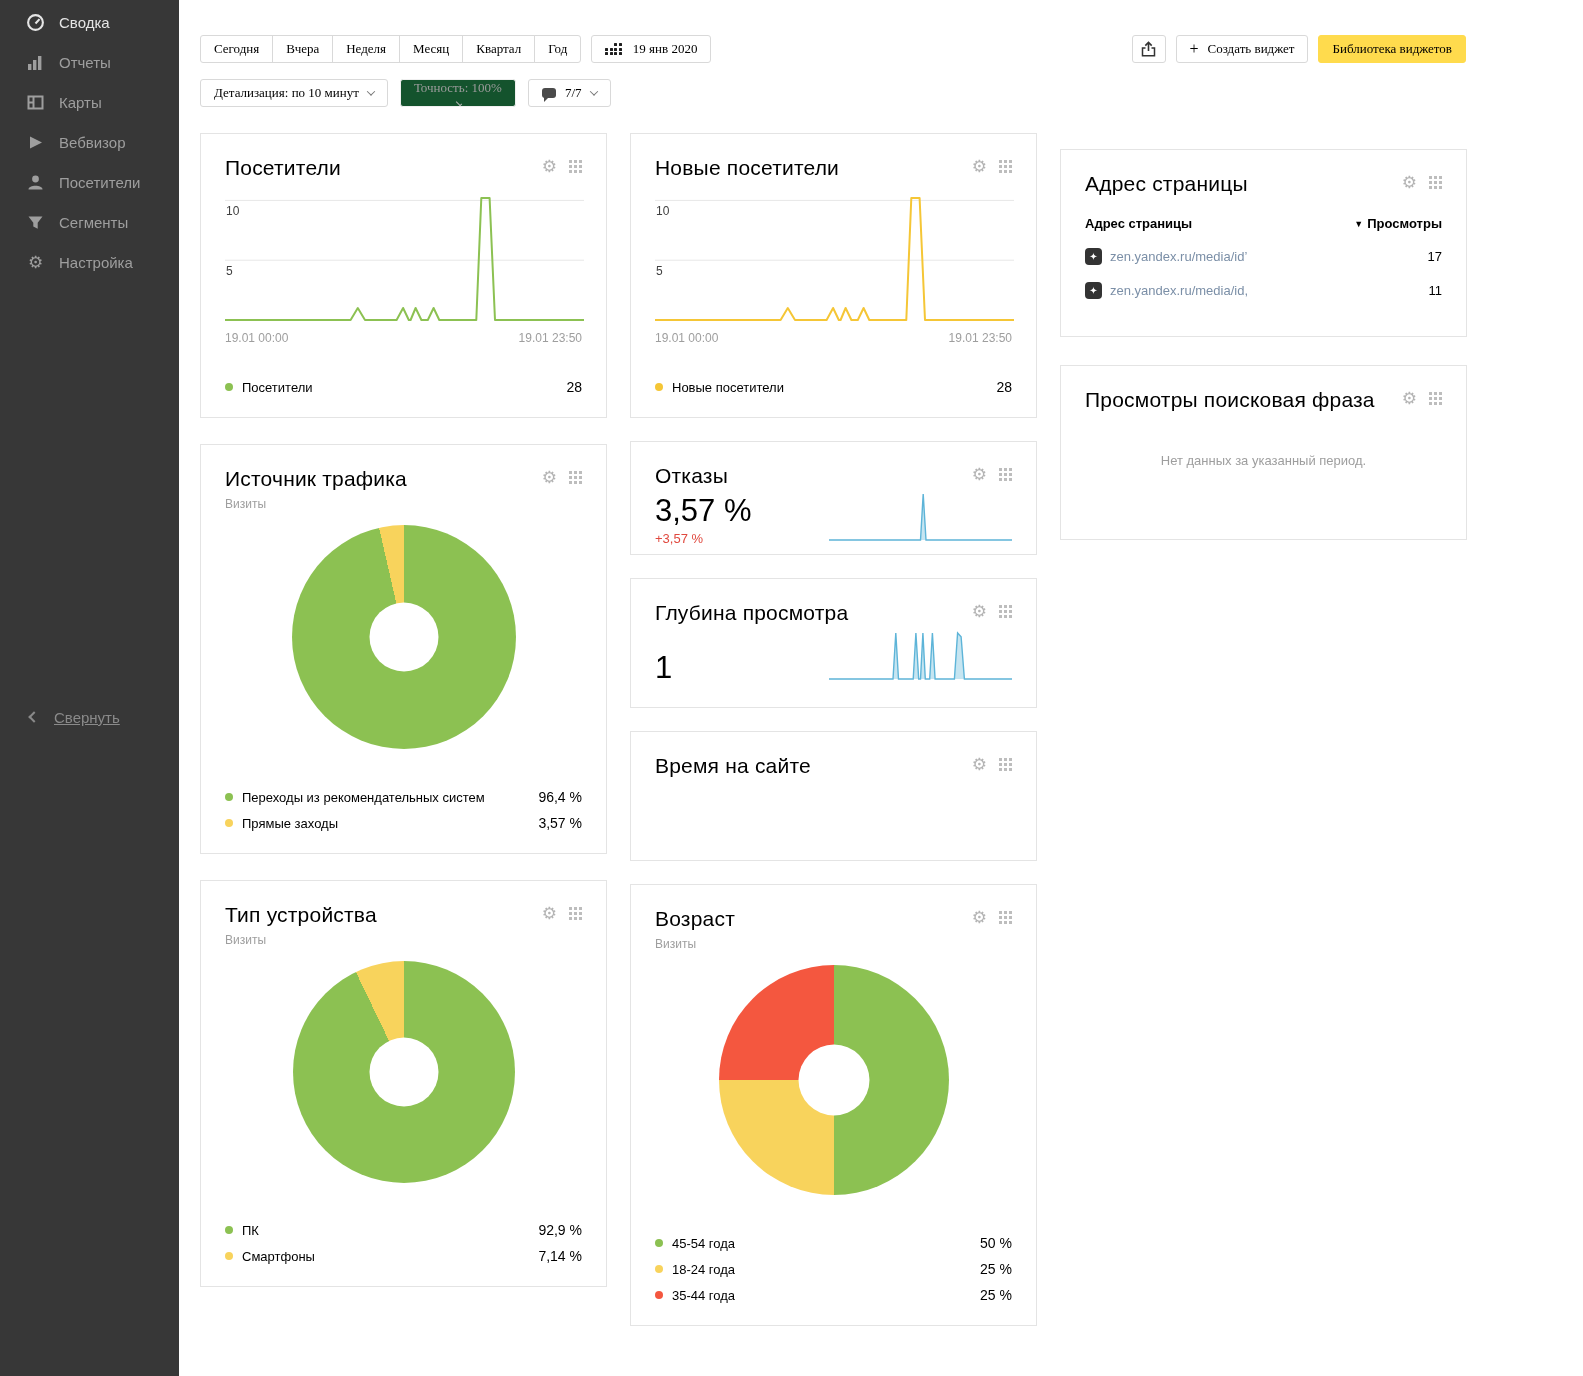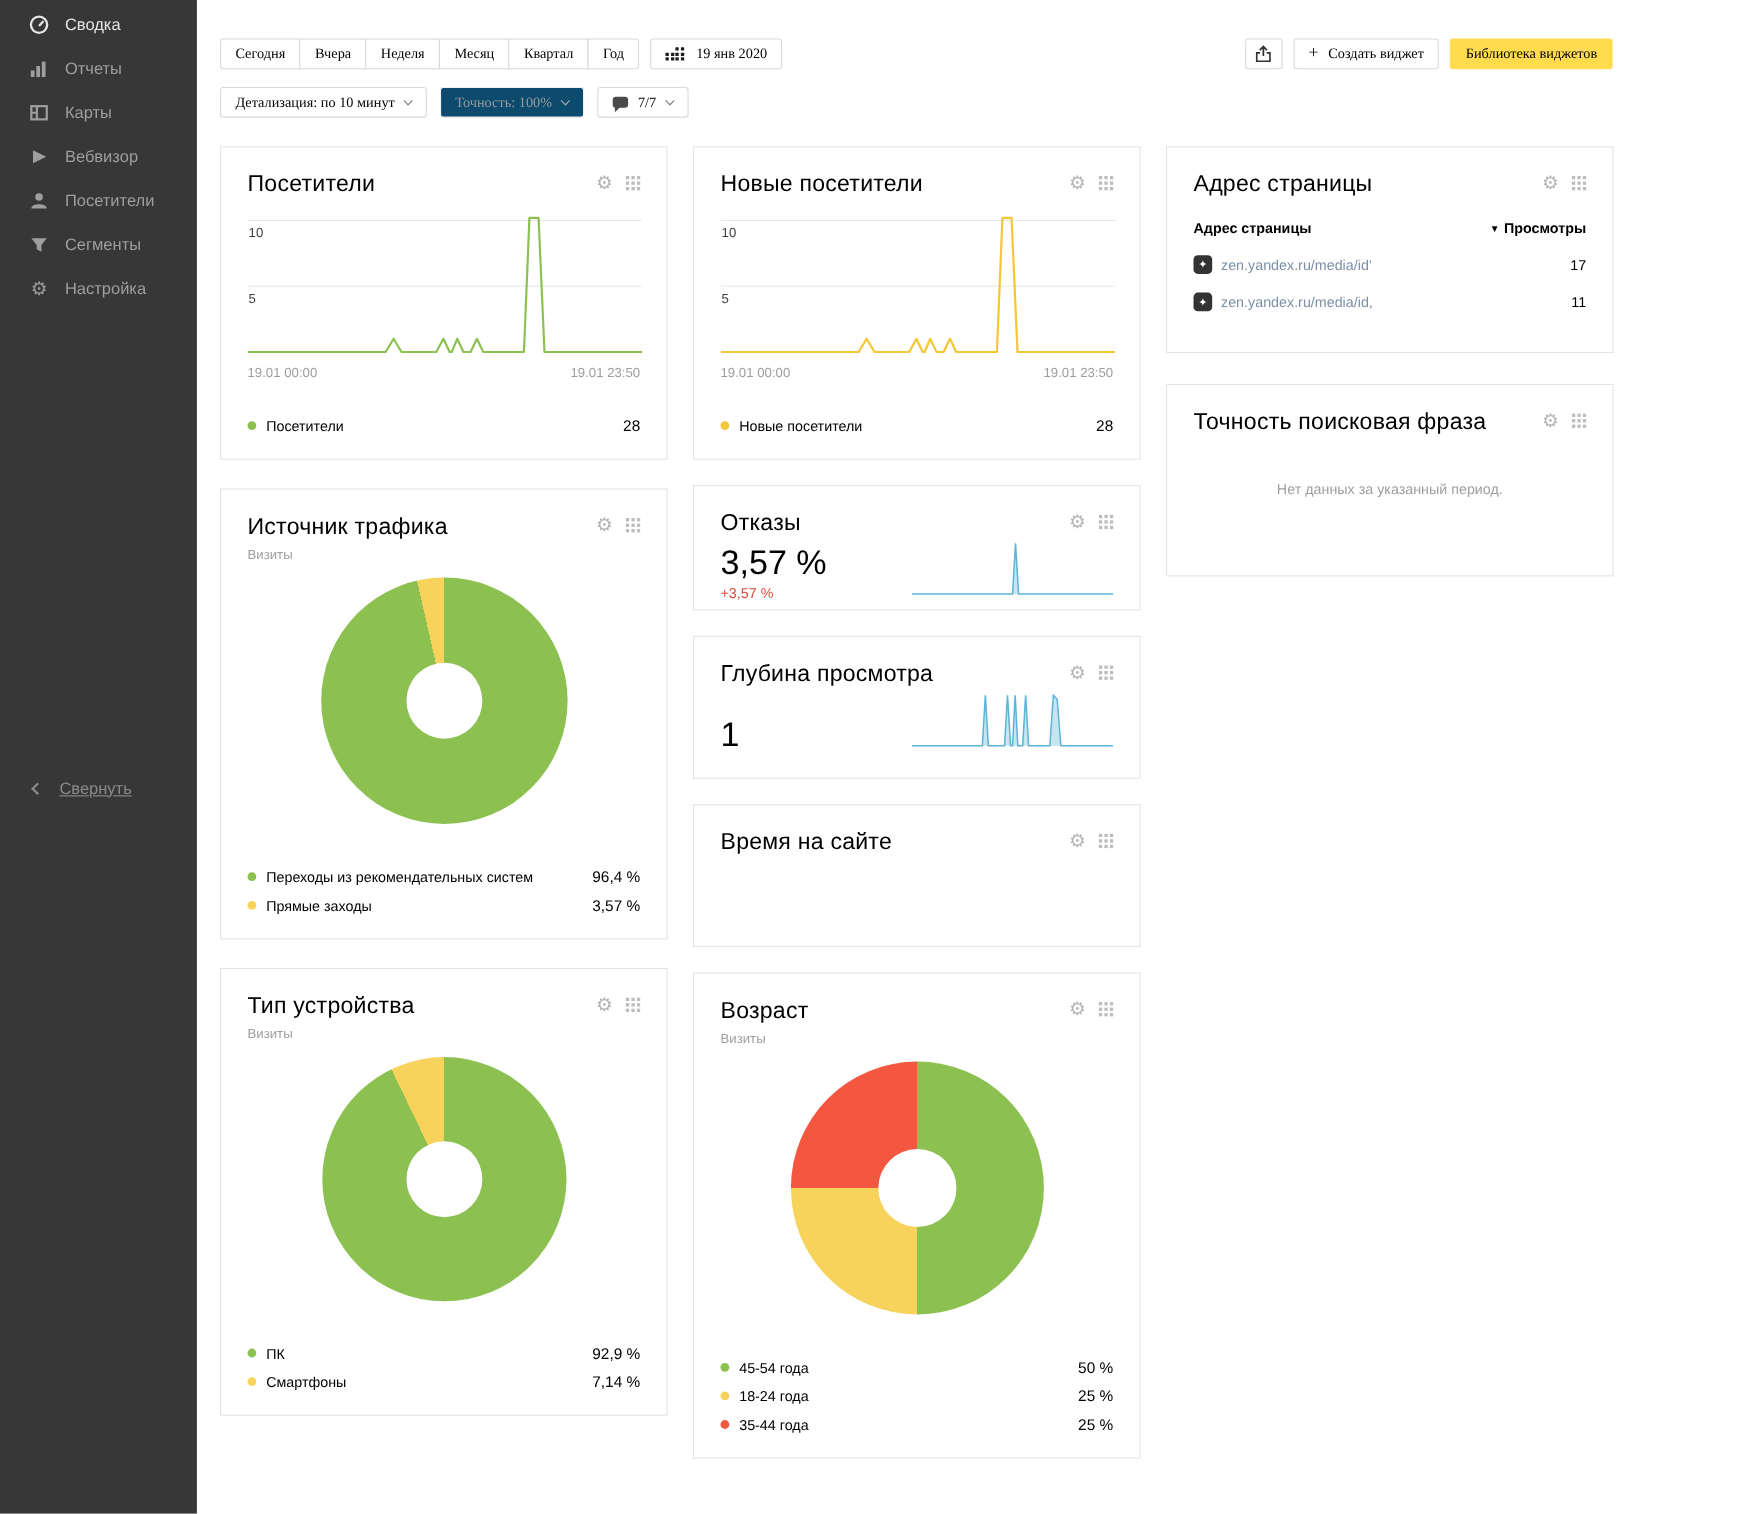--- a/index.html
+++ b/index.html
@@ -29,41 +29,41 @@
     padding:35px 117px 0 21px; }
   .tleft, .tright { display:flex; gap:10px; align-items:center; }
   .btn { display:inline-flex; align-items:center; gap:7px; height:28px;
     background:#fff; border:1px solid #d9d9d9; border-radius:3px; padding:0 13px;
     font-size:13px; font-family:Liberation Serif, serif; color:#000; cursor:pointer; white-space:nowrap; }
   .btn-group { display:inline-flex; }
   .btn-group .btn { border-radius:0; margin-left:-1px; }
   .btn-group .btn:first-child { border-radius:3px 0 0 3px; margin-left:0; }
   .btn-group .btn:last-child { border-radius:0 3px 3px 0; }
   .btn.yellow { background:#ffdb4d; border-color:#ffdb4d; }
-  .btn.disabled { background:#0c4a6e; border-color:#f0f0f0; color:#9c9c9c; cursor:default; }
+  .btn.disabled { background:#14532d; border-color:#f0f0f0; color:#9c9c9c; cursor:default;flex-direction:column; }
   .btn.icon-only { width:34px; justify-content:center; padding:0; }
   .chev { width:6px; height:6px; border-right:1.5px solid #777;
     border-bottom:1.5px solid #777; transform:rotate(45deg) translate(-1px,-1px);
     display:inline-block; margin-left:2px; }
   .disabled .chev { border-color:#b5b5b5; }
   .toolbar2 { display:flex; gap:12px; padding:16px 0 0 21px; }
   .cal-icon { display:inline-grid; grid-template-columns:repeat(4,3px);
     grid-auto-rows:3px; gap:1.5px; margin-right:4px; }
   .cal-icon i { background:#1f1f1f; border-radius:0.5px; }
   .cal-icon i.blank { background:transparent; }
   .plus-glyph { font-size:16px; line-height:1; margin-right:2px; }
   .bubble { position:relative; width:14px; height:10px; background:#4a4a4a;
     border-radius:3px; display:inline-block; margin-right:2px; }
   .bubble:after { content:""; position:absolute; left:2px; bottom:-4px;
     border:3px solid transparent; border-top-color:#4a4a4a; border-left-color:#4a4a4a; }
 
   
   .columns { display:flex; gap:23px; padding:26px 0 40px 21px; align-items:flex-start; }
   .col { display:flex; flex-direction:column; width:407px; }
-  .col1 { gap:26px; } .col2 { gap:23px; } .col3 { gap:28px; }
+  .col1 { gap:26px; } .col2 { gap:23px; } .col3 { gap:28px;margin-top:16px; }
   .card { border:1px solid #e4e4e4; background:#fff; padding:22px 24px;
     display:flex; flex-direction:column; }
   .card-head { display:flex; justify-content:space-between; align-items:flex-start; }
   .card-title { font-size:21px; color:#000; letter-spacing:.2px; }
   .head-icons { display:flex; gap:12px; align-items:center; margin-top:2px; }
   .gear-btn { color:#b4b4b4; font-size:17px; line-height:1; cursor:pointer; background:none; border:none; }
   .handle { display:inline-grid; grid-template-columns:repeat(3,3px);
     grid-auto-rows:3px; gap:2px; cursor:grab; }
   .handle i { background:#bdbdbd; }
   .card-sub { font-size:12px; color:#9e9e9e; margin-top:6px; }
@@ -565,21 +565,21 @@
                 <span class="zen-ic">✦</span>
                 <span>zen.yandex.ru/media/id,</span>
               </a>
               <span class="tbl-val">11</span>
             </div>
           </div>
         </section>
         <section class="card" style="height: 175px;">
           <div class="card-head">
             <div>
-              <div class="card-title">Точность поисковая фраза</div>
+              <div class="card-title">Просмотры поисковая фраза</div>
             </div>
             <div class="head-icons">
               <button class="gear-btn">⚙</button>
               <span class="handle">
                 <i></i>
                 <i></i>
                 <i></i>
                 <i></i>
                 <i></i>
                 <i></i>

